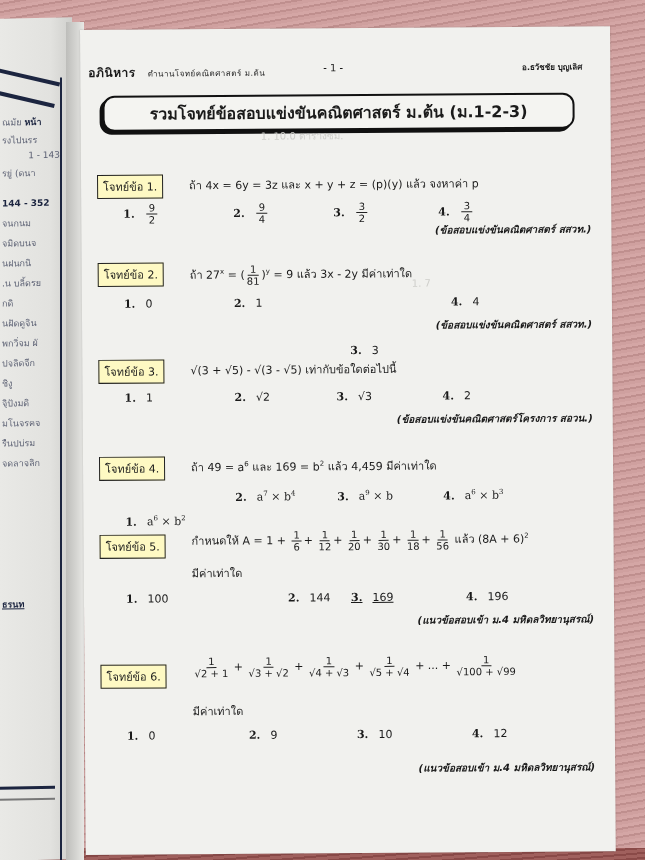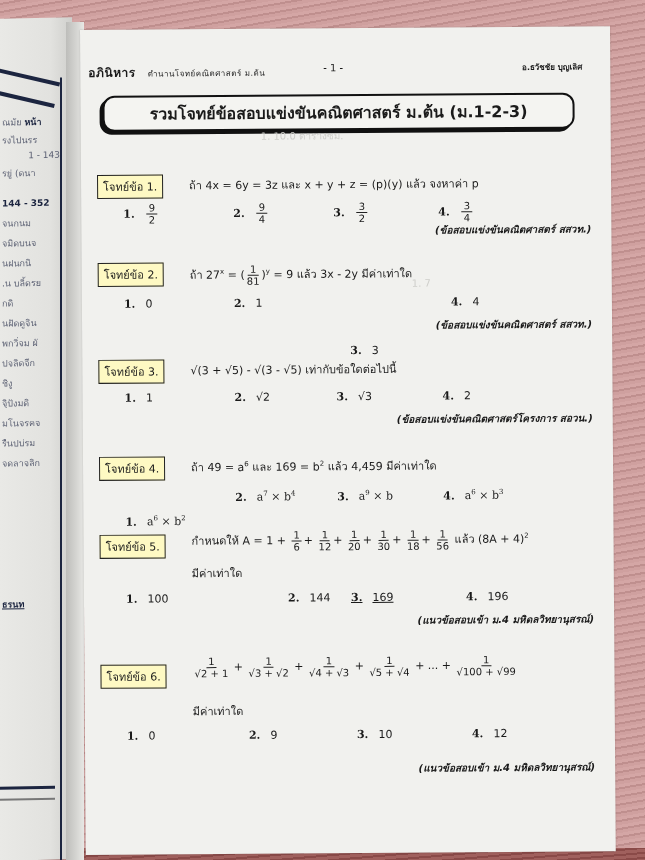--- a/index.html
+++ b/index.html
@@ -175,21 +175,21 @@
           <span>30</span>
         </span>+
       <span class="frac">
           <span class="num">1</span>
           <span>18</span>
         </span>+
       <span class="frac">
           <span class="num">1</span>
           <span>56</span>
         </span>
-      <span>แล้ว  (8A + 4)</span><sup>2</sup>
+      <span>แล้ว  (8A + 6)</span><sup>2</sup>
     </div>
     <div class="qtext2" style="top:30px;">มีค่าเท่าใด</div>
   </div>
   <div class="opts" style="top:563px;">
     <span class="opt" style="left:0;"><span class="n">1.</span><span>100</span></span>
     <span class="opt" style="left:118px;margin-left:44px;"><span class="n">2.</span><span>144</span></span>
     <span class="opt" style="left:225px;text-decoration:underline;"><span class="n">3.</span><span>169</span></span>
     <span class="opt" style="left:340px;"><span class="n">4.</span><span>196</span></span>
   </div>
   <div class="src" style="top:585px;">(แนวข้อสอบเข้า ม.4 มหิดลวิทยานุสรณ์)</div>

